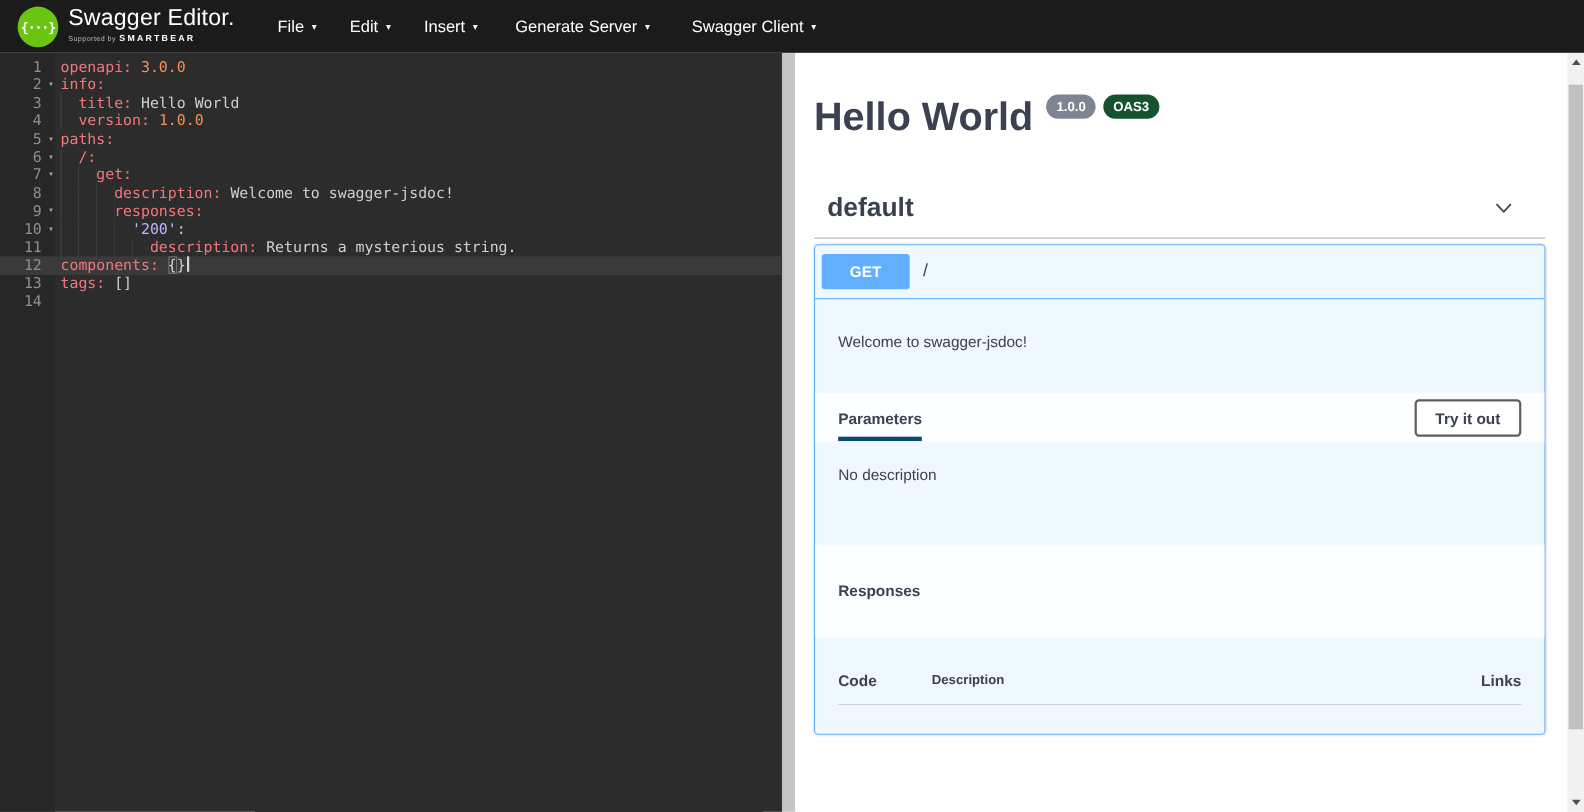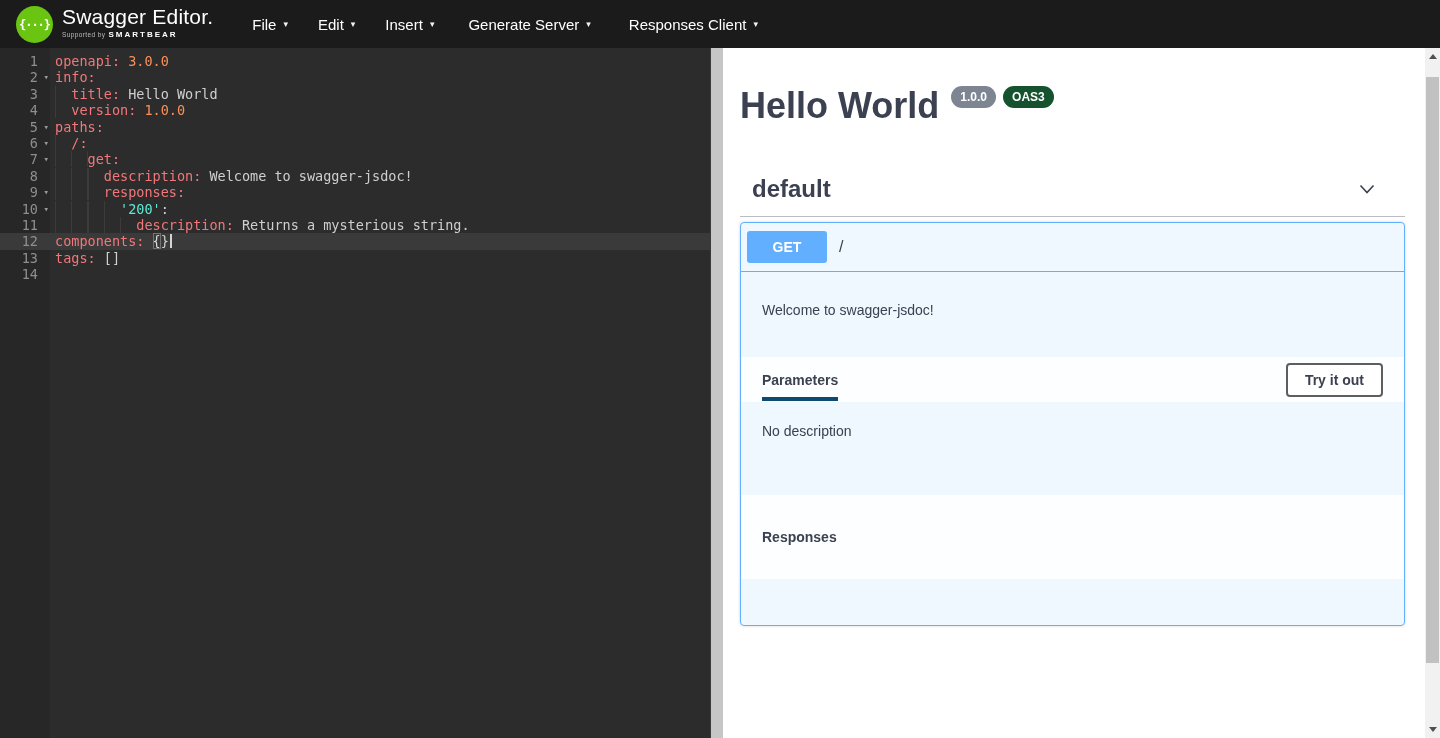--- a/index.html
+++ b/index.html
@@ -31,21 +31,21 @@
   .gutter-bg { position:absolute; left:0; top:0; width:50px; height:690px; background:#272727; }
   .ed-rows { position:absolute; left:0; top:5px; width:710px; }
   .ed-row { display:flex; height:16.4px; }
   .ed-row.active { background:#3a3a3a; }
   .gut { position:relative; width:50px; flex:none; }
   .lnum { display:block; text-align:right; padding-right:12px; color:#8f8f8f; }
   .fold { position:absolute; right:1px; top:0; font-size:9px; color:#9a9a9a; cursor:pointer; }
   .cl { white-space:pre; padding-left:5px; color:#cfcfcf; }
   .tk { color:#f2777a; }
   .tn { color:#f99157; }
-  .tg { color:#5eead4; }
+  .tg { color:#c4b5fd; }
   .tp { color:#cfcfcf; }
   .tb { color:#d8d8d8; outline:1px solid #737373; outline-offset:-1px; }
   .tw { background:repeating-linear-gradient(to right, rgba(255,255,255,.07) 0 1px, transparent 1px 16.25px); }
   .cursor { display:inline-block; width:0; height:14px; border-right:2px solid #d4d4d4;
     vertical-align:-2px; margin-left:1px; }
 
   
   .splitter { position:absolute; left:710px; top:48px; width:13px; height:690px;
     background:#c6c6c6; border-left:1px solid #3a3a3a; cursor:col-resize; }
 
@@ -131,21 +131,21 @@
       </div>
       <div class="menu-item">
         <span>Insert</span>
         <span class="caret">▾</span>
       </div>
       <div class="menu-item">
         <span>Generate Server</span>
         <span class="caret">▾</span>
       </div>
       <div class="menu-item">
-        <span>Responses Client</span>
+        <span>Swagger Client</span>
         <span class="caret">▾</span>
       </div>
     </div>
 </div>
 
 <div class="editor">
   <div class="gutter-bg"></div>
   <div class="ed-rows">
       <div class="ed-row">
         <div class="gut">
@@ -272,20 +272,25 @@
     <div class="sec-head">
       <span class="sec-tab">Parameters</span>
       <button class="btn-tryout">Try it out</button>
     </div>
 
     <div class="params-box">No description</div>
 
     <div class="resp-head">Responses</div>
 
     <div class="resp-wrap">
+      <div class="t-row t-head">
+        <span class="col-code">Code</span>
+        <span class="col-desc">Description</span>
+        <span class="col-links">Links</span>
+      </div>
     </div>
   </div>
 </div>
 
 <div class="sbar">
   <div class="sb-btn up">
       <div class="tri-up"></div>
     </div>
   <div class="sb-thumb"></div>
   <div class="sb-btn down">

